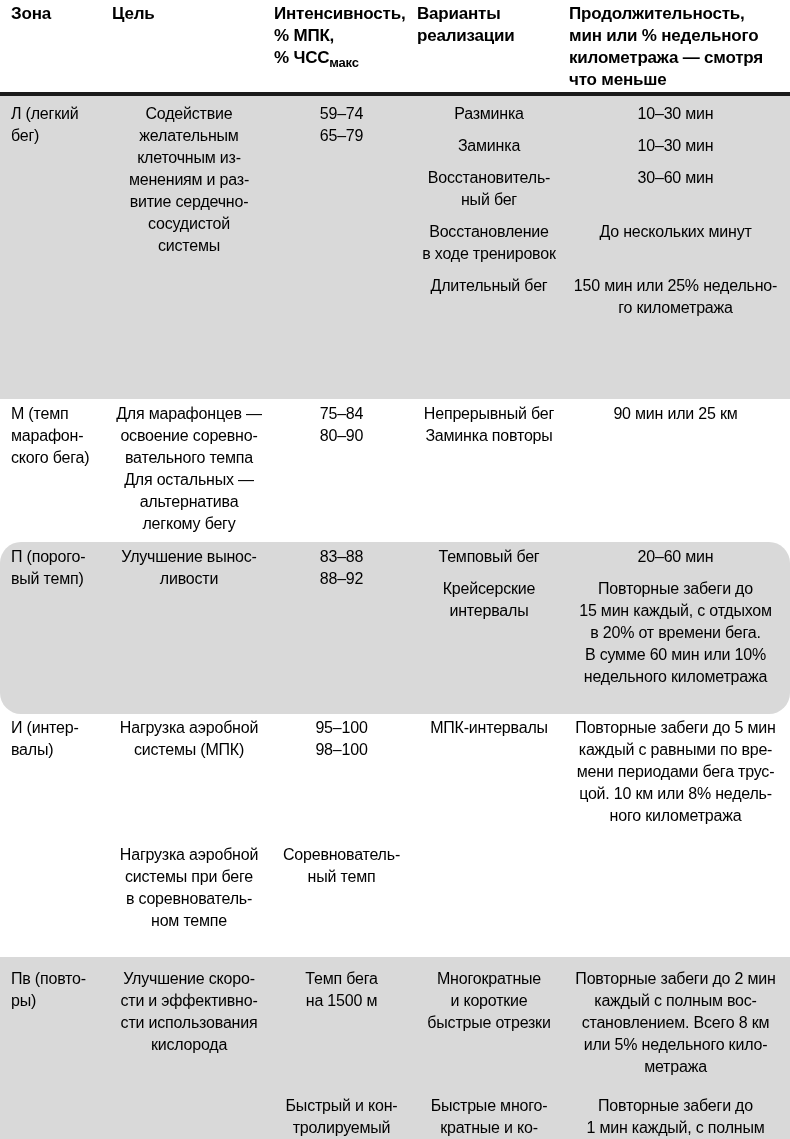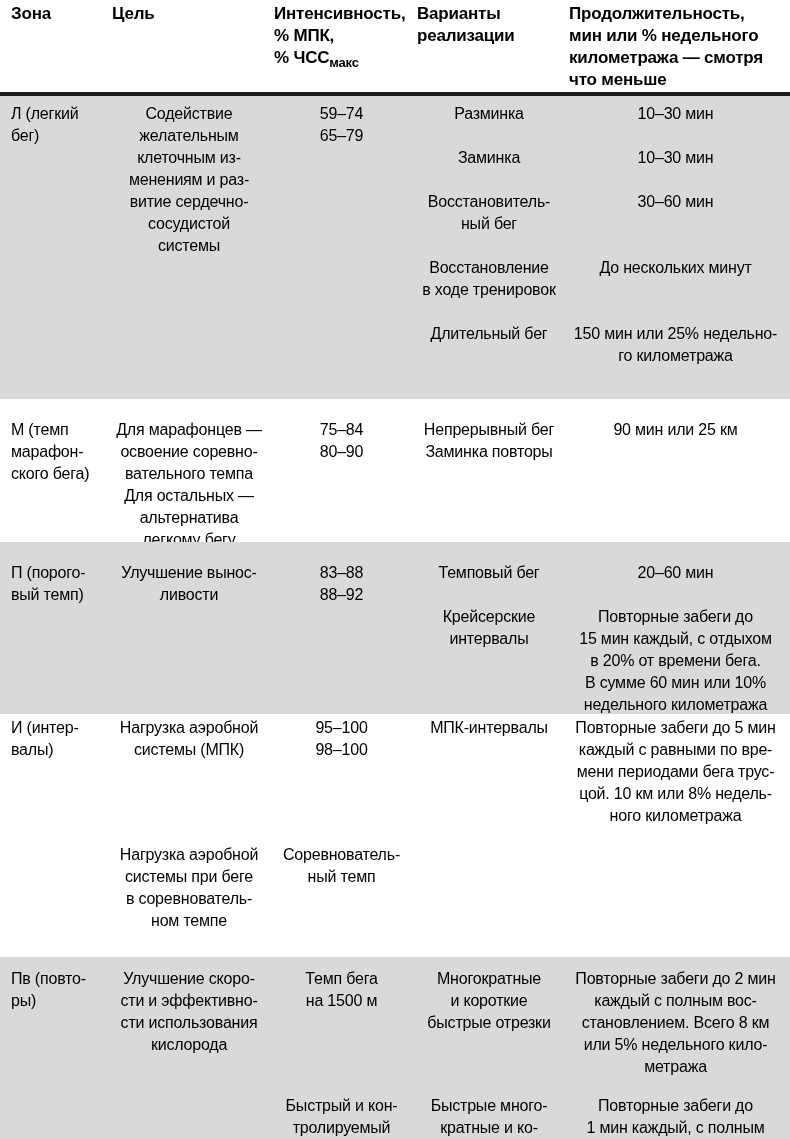--- a/index.html
+++ b/index.html
@@ -36,36 +36,36 @@
 
   
   .zrow {
     box-sizing: border-box;
     display: grid;
     grid-template-columns: 112px 1fr;
     overflow: hidden;
     font-size: 16px;
     line-height: 22px;
     letter-spacing: -0.2px;
-    padding-top: 20px;
+    padding-top: 4px;
   }
   .zrow.shade { background: #d9d9d9; }
   .row-l  { height: 303px; padding-top: 7px; }
   .row-m  { height: 143px; }
-  .row-p  { height: 172px; }
+  .row-p  { height: 172px; border-radius: 21px; }
   .row-i  { height: 243px; padding-top: 3px; }
   .row-pv { height: 245px; padding-top: 11px; border-bottom: 4px solid #701a75; }
 
   .zone { padding-left: 11px; white-space: pre-line; }
 
   .subrows { display: flex; flex-direction: column; gap: 17px; text-align: center; }
   .subrow { display: grid; grid-template-columns: 162px 143px 1fr; }
   .cell { white-space: pre-line; padding-right: 8px; }
 
-  .pairs { display: flex; flex-direction: column; gap: 22px; }
+  .pairs { display: flex; flex-direction: column; gap: 10px; }
   .pair { display: grid; grid-template-columns: 152px 1fr; }
 </style>
 </head>
 <body>
 
 <div class="page">
 
   <div class="thead">
     <div class="cell">Зона</div>
     <div class="cell">Цель</div>

